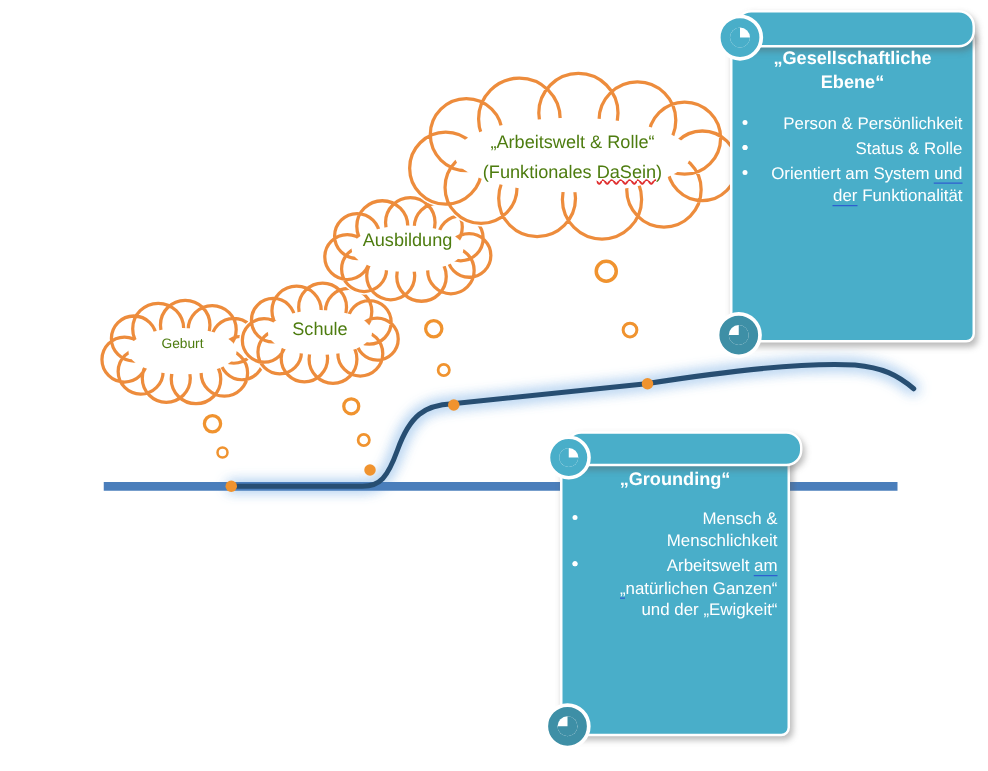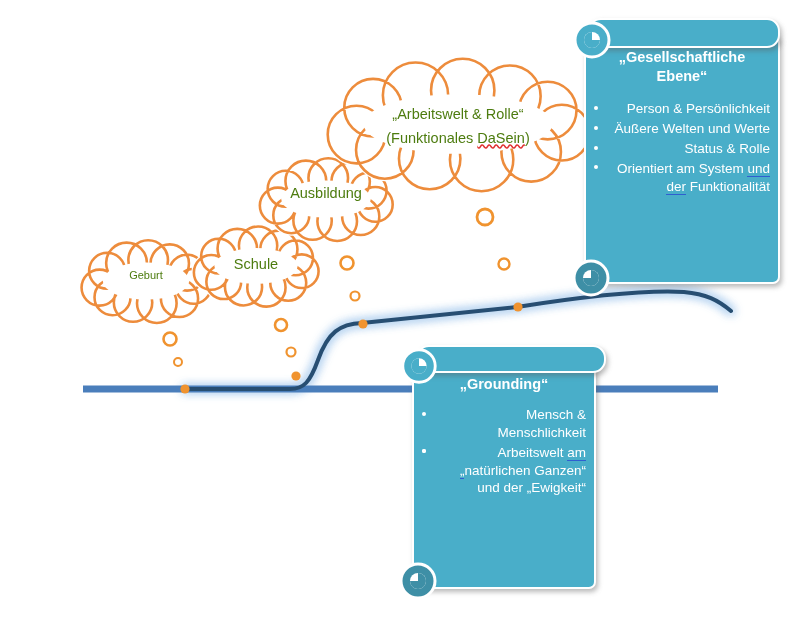--- a/index.html
+++ b/index.html
@@ -69,28 +69,28 @@
   .scroll li .bullet{
     position:absolute;left:2px;top:.42em;width:4px;height:4px;
     border-radius:50%;background:#ffffff;
   }
   .gramchk{
     border-bottom:1.6px solid #2f5fd0;
     padding-bottom:0px;
   }
 
   
-  #scroll-gesellschaft{left:566px;top:12px;width:222px;height:290px;}
+  #scroll-gesellschaft{left:566px;top:2px;width:222px;height:290px;}
   #scroll-gesellschaft .sheet{left:18px;top:22px;width:196px;height:250px;}
   #scroll-gesellschaft .rollbar{left:22px;top:6px;width:192px;height:30px;}
   #scroll-gesellschaft .curl-top{left:4px;top:6px;width:44px;height:44px;}
   #scroll-gesellschaft .curl-bot{left:3px;top:244px;width:44px;height:44px;}
   #scroll-gesellschaft .body{left:22px;top:32px;width:190px;padding:4px 6px 0 4px;}
 
-  #scroll-grounding{left:396px;top:337px;width:222px;height:272px;text-decoration:underline;}
+  #scroll-grounding{left:432px;top:337px;width:222px;height:272px;text-decoration:underline;}
   #scroll-grounding .sheet{left:16px;top:24px;width:184px;height:228px;}
   #scroll-grounding .rollbar{left:20px;top:8px;width:190px;height:28px;}
   #scroll-grounding .curl-top{left:2px;top:8px;width:42px;height:42px;}
   #scroll-grounding .curl-bot{left:0px;top:222px;width:44px;height:44px;}
   #scroll-grounding .body{left:20px;top:34px;width:178px;padding:4px 6px 0 4px;}
   #scroll-grounding .title{margin-bottom:12px;}
 </style>
 </head>
 <body>
 
@@ -190,21 +190,21 @@
     <svg class="curl-bot" viewBox="0 0 44 44">
       <circle cx="22" cy="22" r="17" fill="#3E8FA6" stroke="#ffffff" stroke-width="3"></circle>
       <circle cx="22" cy="22" r="8" fill="#ffffff"></circle>
       <path d="M22 14 A8 8 0 1 1 14 22 L22 22 Z" fill="#3E8FA6"></path>
     </svg>
 
     <div class="body">
       <div class="title">„Gesellschaftliche Ebene“</div>
       <ul>
         <li><span class="bullet"></span><span>Person &amp; Persönlichkeit</span></li>
-        <li><span class="bullet"></span><span>Äußere Welten und Werte</span></li>
+        <li><span class="bullet"></span></li>
         <li><span class="bullet"></span><span>Status &amp; Rolle</span></li>
         <li><span class="bullet"></span><span><span>Orientiert am System </span><span class="gramchk">und  der</span><span> Funktionalität</span></span></li>
       </ul>
     </div>
   </div>
 
   <div class="scroll" id="scroll-grounding">
 
     <div class="sheet"></div>
     <div class="rollbar"></div>

